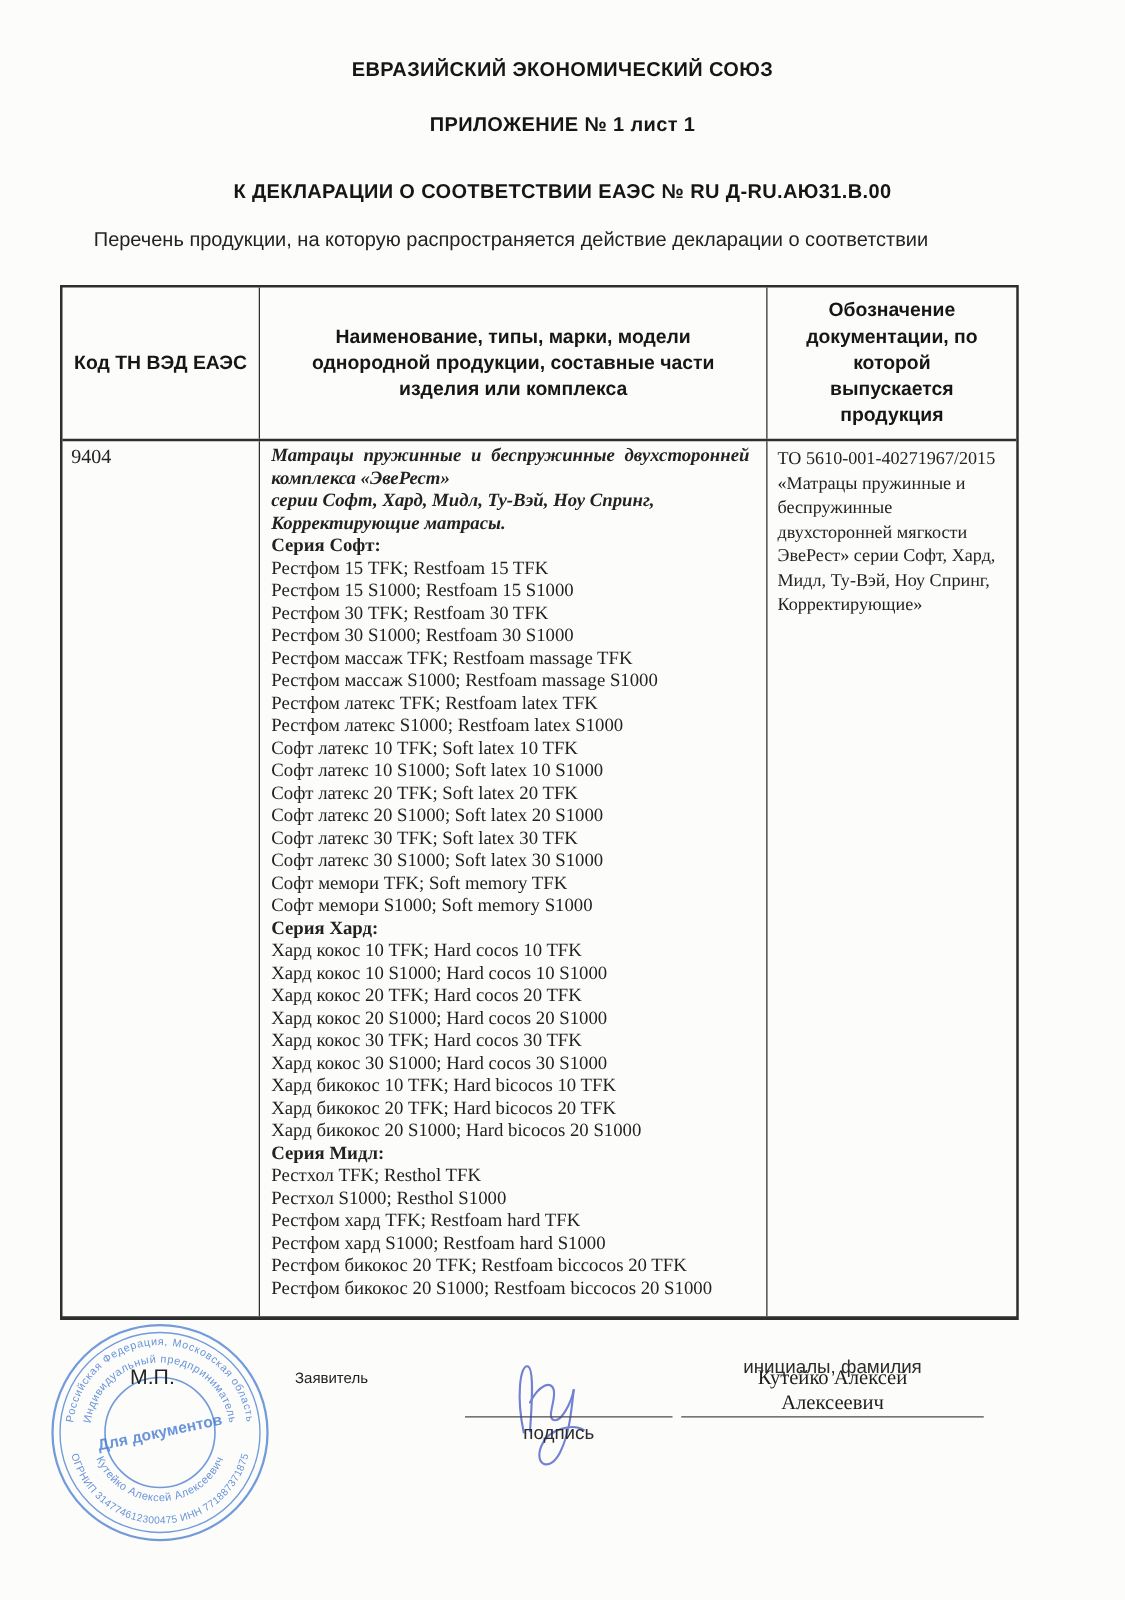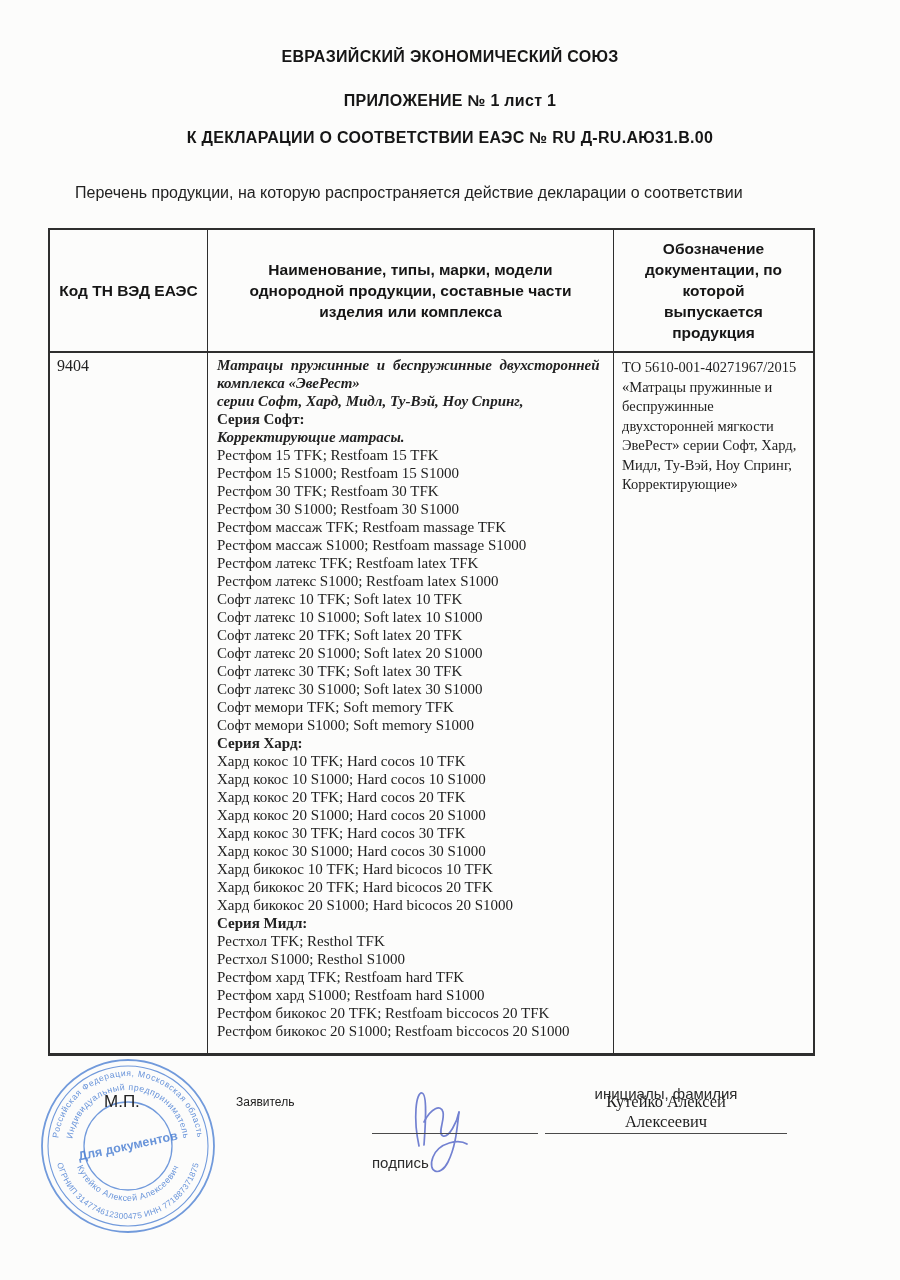--- a/index.html
+++ b/index.html
@@ -42,50 +42,50 @@
   .j{word-spacing:4px;}
   .doc{
     padding:5px 6px 0 8px;font-family:"Liberation Serif",serif;
     font-size:14.5px;line-height:19.5px;color:#222;width:176px;
   }
 
   
   .mp{left:104px;top:1092px;font-size:17px;color:#222;}
   .applicant{left:236px;top:1095px;font-size:12px;color:#222;}
   .sig-line{left:372px;top:1133px;width:166px;border-top:1.5px solid #4a4a4a;height:0;}
-  .sig-cap{left:372px;top:1138px;width:150px;font-size:15px;color:#2b2b2b;margin-top:16px;}
+  .sig-cap{left:372px;top:1138px;width:150px;text-align:center;font-size:15px;color:#2b2b2b;}
   .name-blk{left:545px;top:1092px;width:242px;text-align:center;
     font-family:Liberation Serif, serif;font-size:16.5px;line-height:20px;color:#1d1d1d;}
   .name-line{left:545px;top:1133px;width:242px;border-top:1.5px solid #4a4a4a;height:0;}
   .name-cap{left:545px;top:1085px;width:242px;text-align:center;font-size:15px;color:#2b2b2b;}
   .stamp-box{left:38px;top:1056px;width:180px;height:180px;}
   .sig-scribble{left:405px;top:1084px;width:78px;height:96px;}
 </style>
 </head>
 <body>
 
 <div class="abs ctr h" style="top:48px">ЕВРАЗИЙСКИЙ ЭКОНОМИЧЕСКИЙ СОЮЗ</div>
 <div class="abs ctr h" style="top:92px">ПРИЛОЖЕНИЕ № 1 лист 1</div>
-<div class="abs ctr h" style="top:129px">К ДЕКЛАРАЦИИ О СООТВЕТСТВИИ ЕАЭС № RU Д-RU.АЮ31.В.00</div>
+<div class="abs ctr h" style="top:145px">К ДЕКЛАРАЦИИ О СООТВЕТСТВИИ ЕАЭС № RU Д-RU.АЮ31.В.00</div>
 <div class="abs intro">Перечень продукции, на которую распространяется действие декларации о соответствии</div>
 
 <div class="abs tbl">
   <div class="trow thead">
     <div class="cell c1 hcell hc1">Код ТН ВЭД ЕАЭС</div>
     <div class="cell c2 hcell hc2">Наименование, типы, марки, модели однородной продукции, составные части изделия или комплекса</div>
     <div class="cell c3 hcell hc3">Обозначение документации, по которой выпускается продукция</div>
   </div>
   <div class="trow bodyrow">
     <div class="cell c1 code">9404</div>
     <div class="cell c2 plines">
         <div class="pline bi j">Матрацы пружинные и беспружинные двухсторонней</div>
         <div class="pline bi">комплекса «ЭвеРест»</div>
         <div class="pline bi">серии Софт, Хард, Мидл, Ту-Вэй, Ноу Спринг,</div>
+        <div class="pline bi">Корректирующие матрасы.</div>
         <div class="pline b">Серия Софт:</div>
-        <div class="pline bi">Корректирующие матрасы.</div>
         <div class="pline">Рестфом 15 TFK; Restfoam 15 TFK</div>
         <div class="pline">Рестфом 15 S1000; Restfoam 15 S1000</div>
         <div class="pline">Рестфом 30 TFK; Restfoam 30 TFK</div>
         <div class="pline">Рестфом 30 S1000; Restfoam 30 S1000</div>
         <div class="pline">Рестфом массаж TFK; Restfoam massage TFK</div>
         <div class="pline">Рестфом массаж S1000; Restfoam massage S1000</div>
         <div class="pline">Рестфом  латекс TFK; Restfoam latex TFK</div>
         <div class="pline">Рестфом  латекс S1000; Restfoam latex S1000</div>
         <div class="pline">Софт латекс 10 TFK; Soft latex 10 TFK</div>
         <div class="pline">Софт латекс 10 S1000; Soft latex 10 S1000</div>

